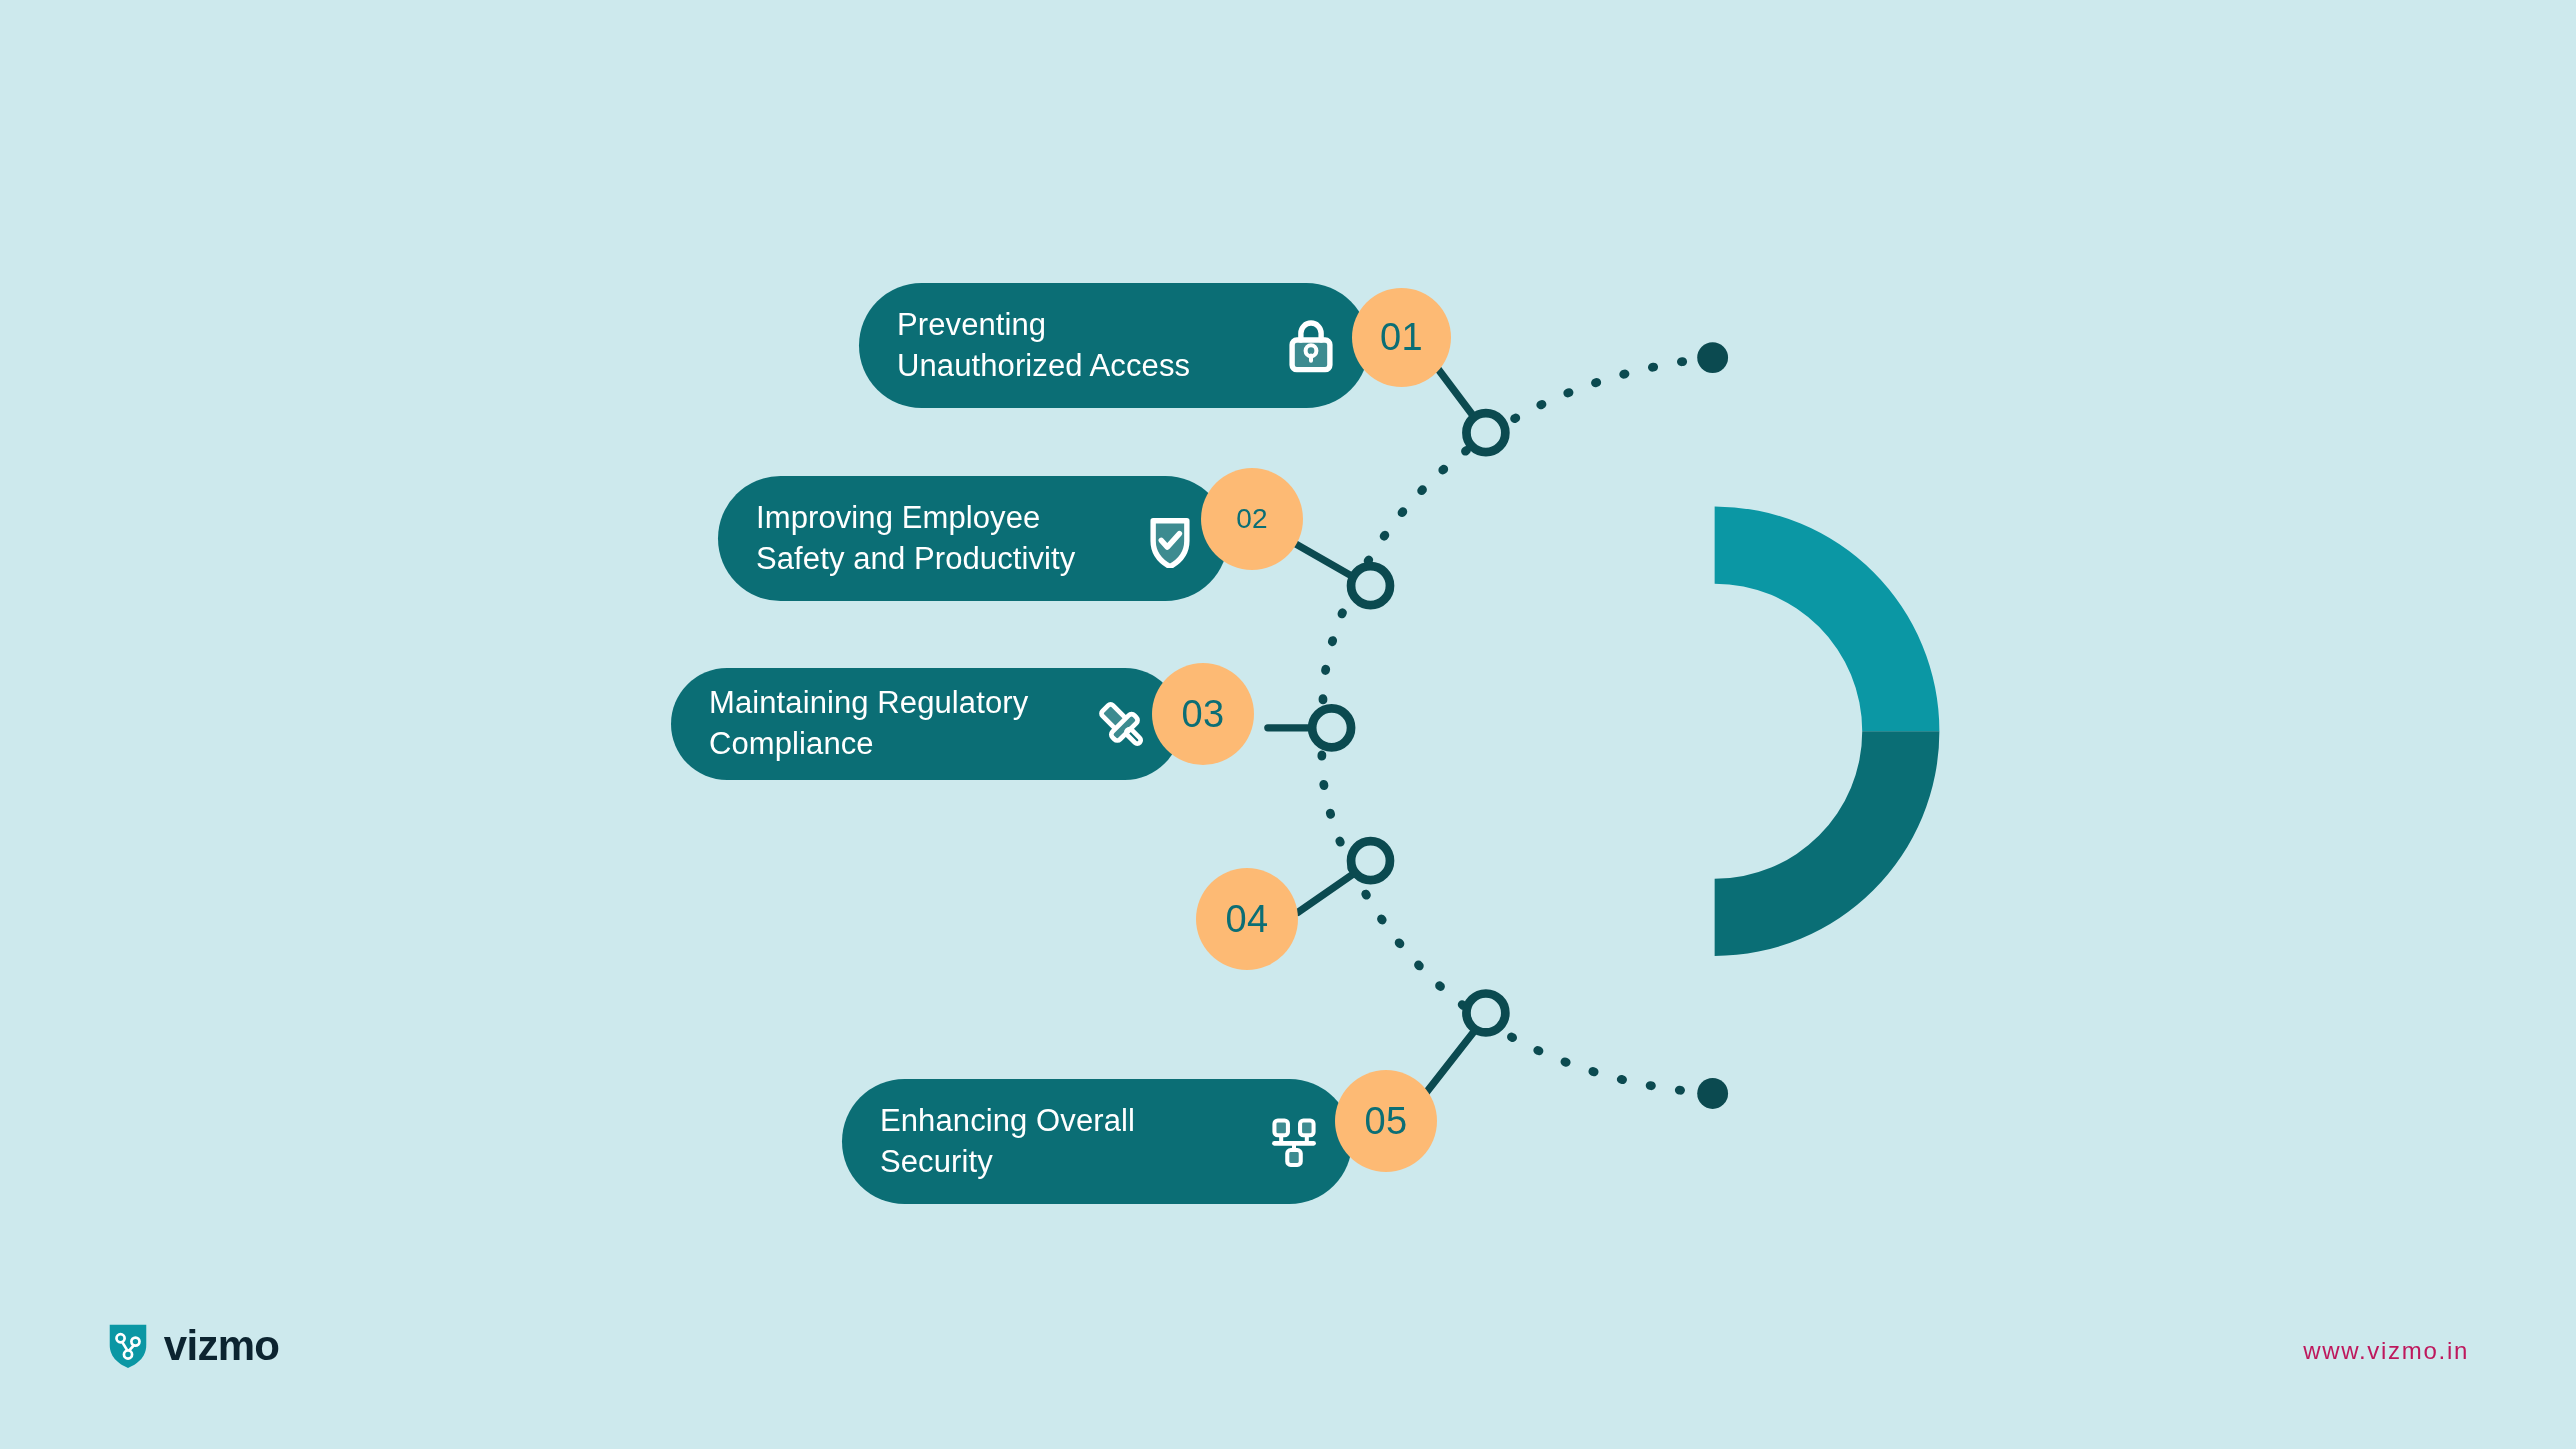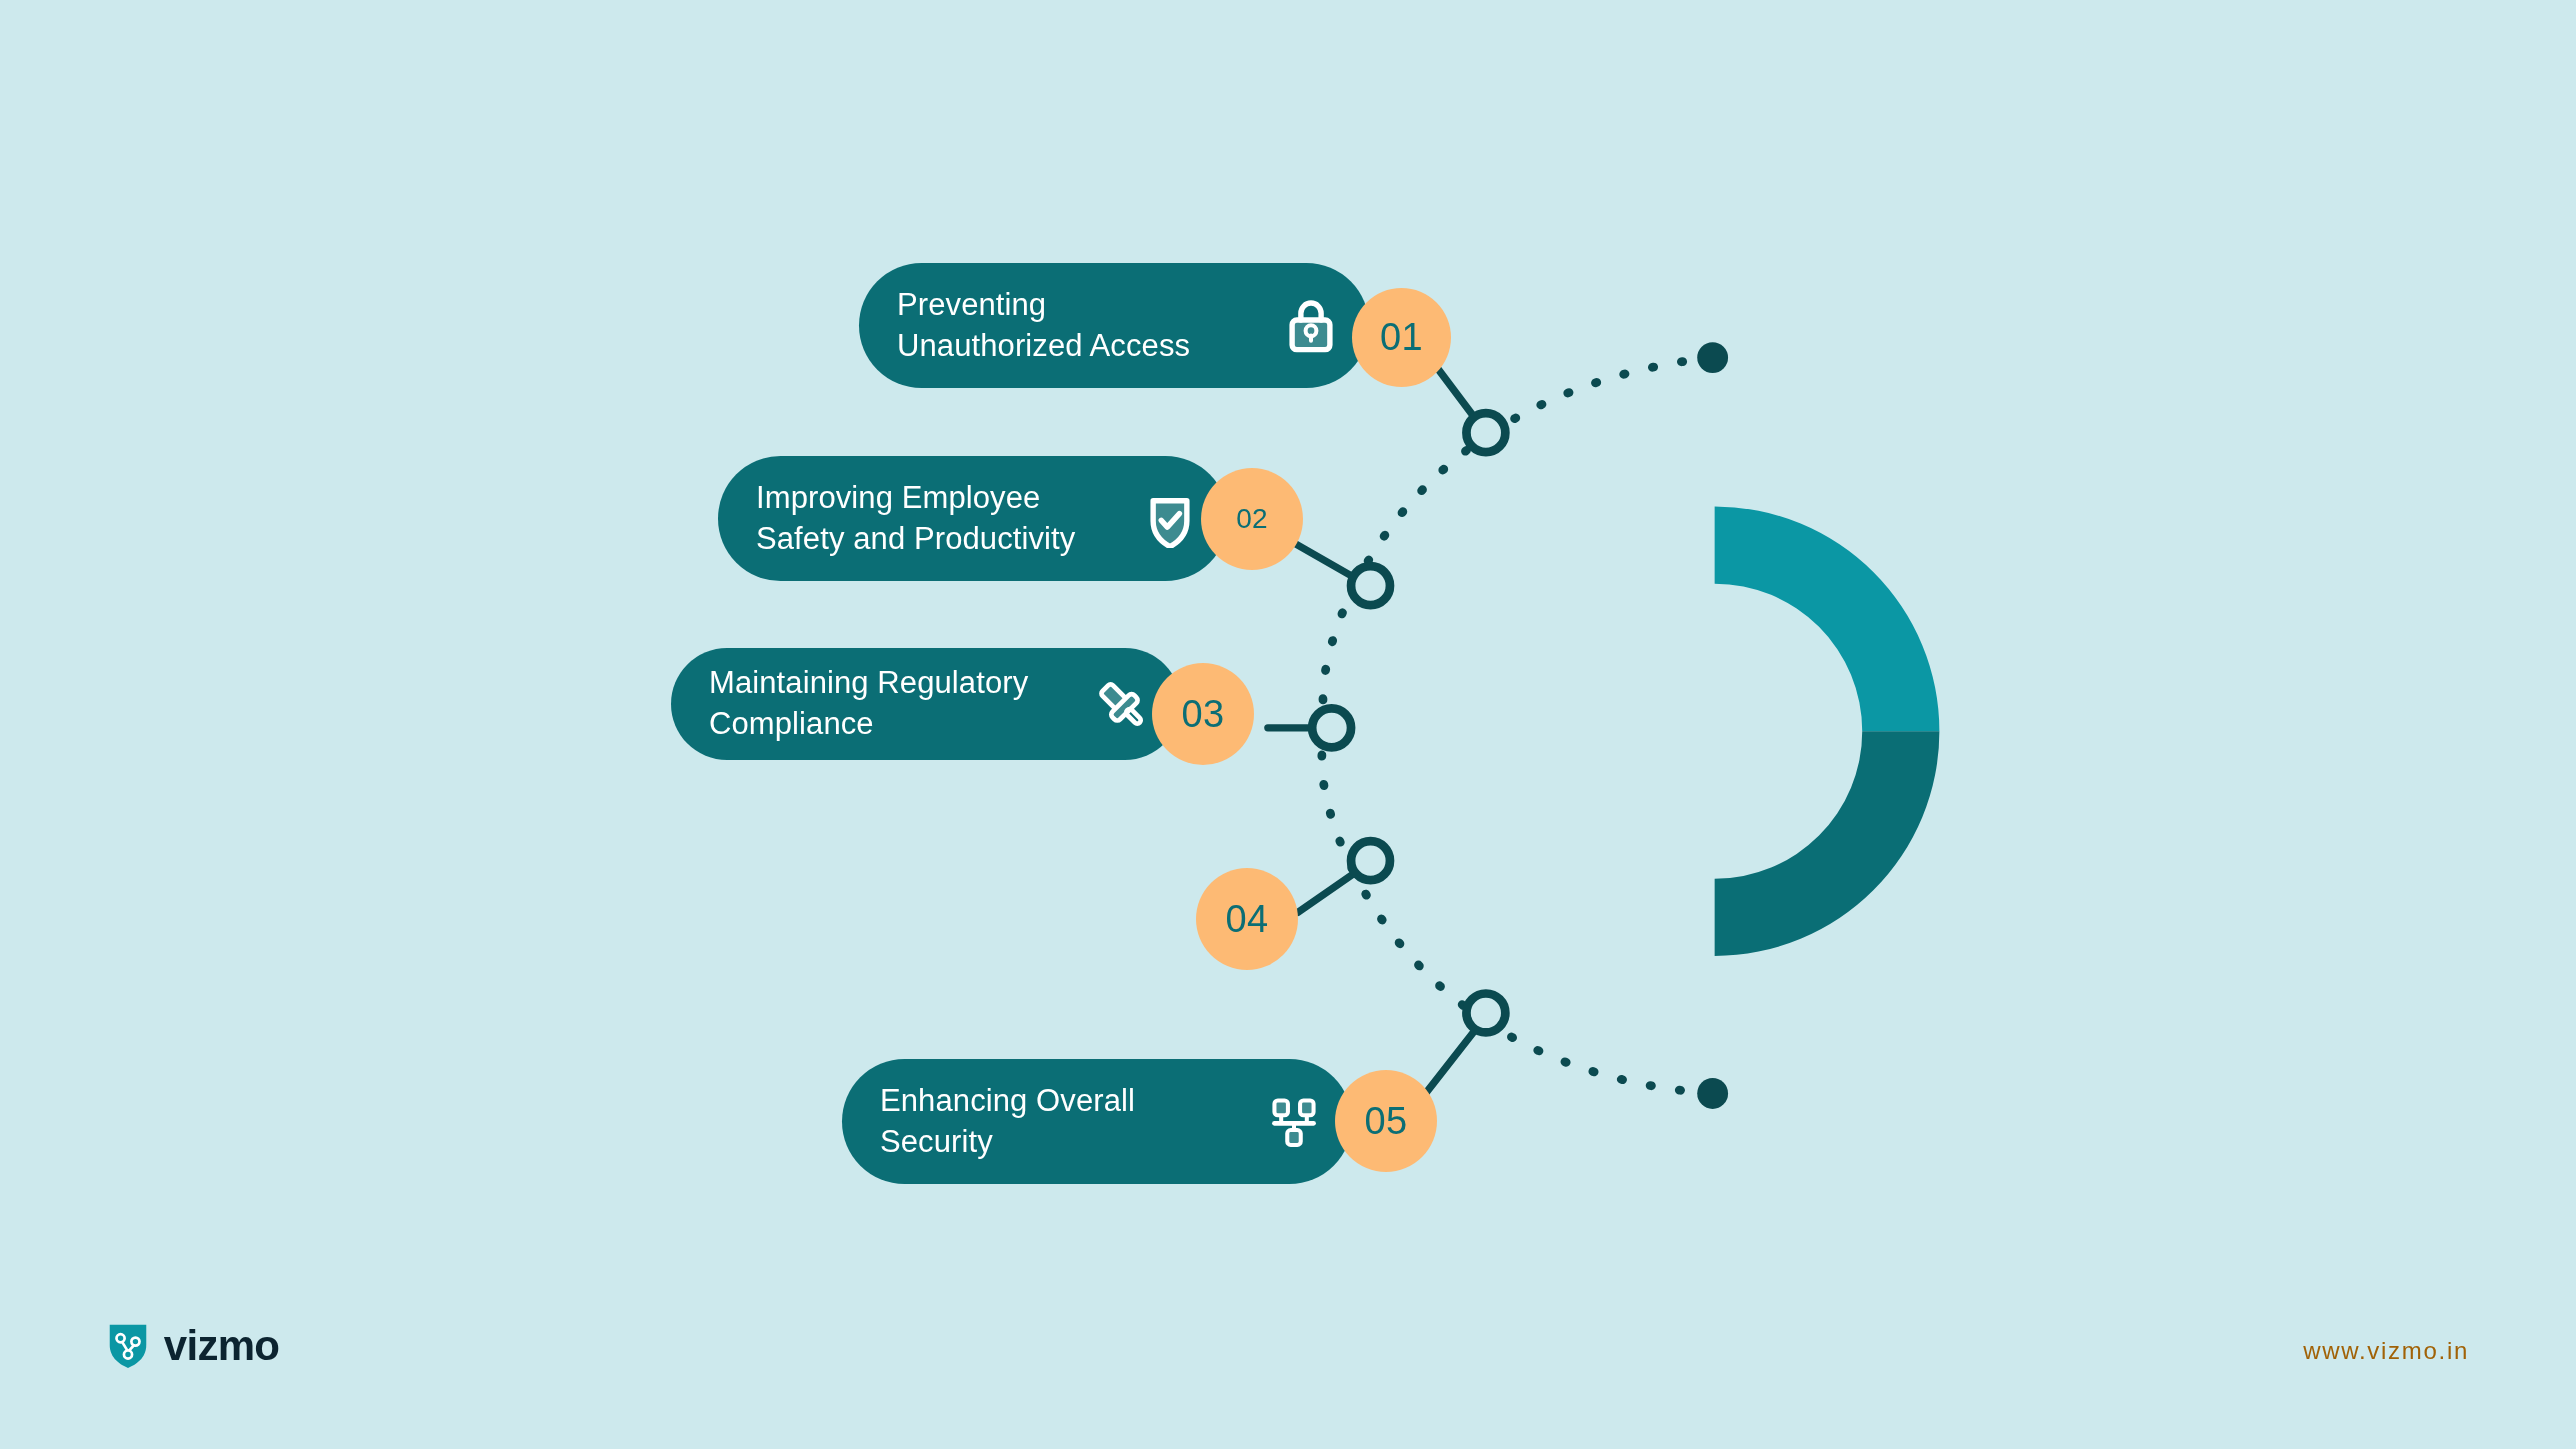--- a/index.html
+++ b/index.html
@@ -17,20 +17,21 @@
   }
   
   .pill {
     position: absolute;
     display: flex;
     align-items: center;
     background: #0b6e75;
     border-radius: 670px;
     box-sizing: border-box;
     padding: 0 0 0 38px;
+    margin-top: 20px;
   }
   .pill-text {
     color: #ffffff;
     font-size: 31px;
     line-height: 1.32;
     font-weight: 500;
     letter-spacing: 0.1px;
     white-space: pre-line;
     flex: 1 1 auto;
   }
@@ -81,21 +82,21 @@
     font-weight: 600;
     color: #0c2430;
     letter-spacing: -0.7px;
   }
   #site {
     position: absolute;
     right: 107px;
     top: 1337px;
     font-size: 24px;
     letter-spacing: 1.7px;
-    color: #a16207;
+    color: #be185d;
     font-weight: 500;
   }
 </style>
 </head>
 <body>
 
 <div id="canvas">
 
   <svg id="vector" viewBox="0 0 3840 2160">
 

